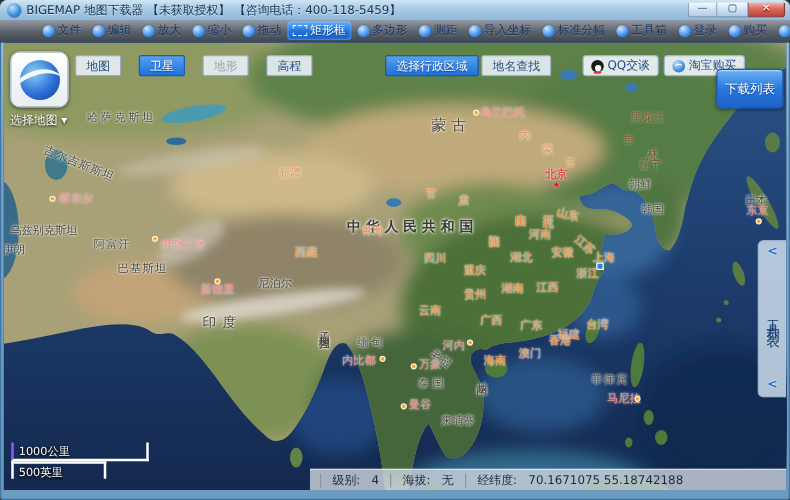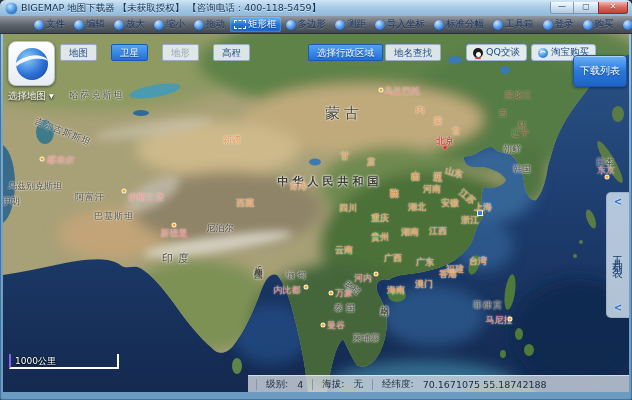--- a/index.html
+++ b/index.html
@@ -275,21 +275,21 @@
         <span class="ml c-country" style="letter-spacing: 1px; left: 87px; top: 163px; transform: translate(-50%, -50%);">阿富汗</span>
         <span class="ml c-country" style="letter-spacing: 1px; left: 111px; top: 182px; transform: translate(-50%, -50%);">巴基斯坦</span>
         <span class="ml c-country" style="letter-spacing: 5px; font-size: 11px; left: 175px; top: 224px; transform: translate(-50%, -50%);">印度</span>
         <span class="ml c-country" style="left: 217px; top: 194px; transform: translate(-50%, -50%);">尼泊尔</span>
         <span class="ml c-country vert" style="left: 255px; top: 228px; transform: translate(-50%, -50%);">孟加拉国</span>
         <span class="ml c-country" style="letter-spacing: 2px; left: 294px; top: 241px; transform: translate(-50%, -50%);">缅甸</span>
         <span class="ml c-country" style="letter-spacing: 3px; left: 343px; top: 274px; transform: translate(-50%, -50%);">泰国</span>
         <span class="ml c-country" style="left: 349px; top: 254px; transform: translate(-50%, -50%) rotate(35deg);">老挝</span>
         <span class="ml c-country vert" style="left: 381px; top: 266px; transform: translate(-50%, -50%);">越南</span>
         <span class="ml c-country" style="left: 363px; top: 304px; transform: translate(-50%, -50%);">柬埔寨</span>
-        <span class="ml c-country" style="letter-spacing: 4px; font-size: 15px; left: 341px; top: 66px; transform: translate(-50%, -50%); margin-top: 13px;">蒙古</span>
+        <span class="ml c-country" style="letter-spacing: 4px; font-size: 12px; left: 358px; top: 66px; transform: translate(-50%, -50%);">蒙古</span>
         <span class="ml c-cn" style="letter-spacing: 4px; left: 327px; top: 147px; transform: translate(-50%, -50%);">中华人民共和国</span>
         <span class="ml c-country" style="left: 509px; top: 115px; transform: translate(-50%, -50%);">朝鲜</span>
         <span class="ml c-country" style="left: 519px; top: 135px; transform: translate(-50%, -50%);">韩国</span>
         <span class="ml c-country" style="left: 602px; top: 128px; transform: translate(-50%, -50%);">日本</span>
         <span class="ml c-country" style="letter-spacing: 1px; left: 485px; top: 271px; transform: translate(-50%, -50%);">菲律宾</span>
         <span class="ml c-cap" style="left: 57px; top: 126px; transform: translate(-50%, -50%); font-style: italic;">喀布尔</span>
         <span class="ml ml-dot" style="left: 39px; top: 125px; transform: translate(-50%, -50%);"></span>
         <span class="ml c-cap" style="left: 143px; top: 163px; transform: translate(-50%, -50%);">伊斯兰堡</span>
         <span class="ml ml-dot" style="left: 121px; top: 157px; transform: translate(-50%, -50%);"></span>
         <span class="ml c-cap" style="left: 171px; top: 199px; transform: translate(-50%, -50%);">新德里</span>
@@ -375,20 +375,21 @@
     <div id="dl-btn">下载列表</div>
 
     <div id="rpanel">
       <div class="chev">&lt;</div>
       <div id="rpanel-title">工具列表</div>
       <div class="chev">&lt;</div>
     </div>
 
     <div id="scalebar">
       <div id="sc-km">1000公里</div>
+      <div id="sc-mi">500英里</div>
     </div>
 
 
     <div id="statusbar">
       <span class="sdiv"></span>
       <span>级别:</span>
       <span>4</span>
       <span class="sdiv"></span>
       <span>海拔:</span>
       <span>无</span>

